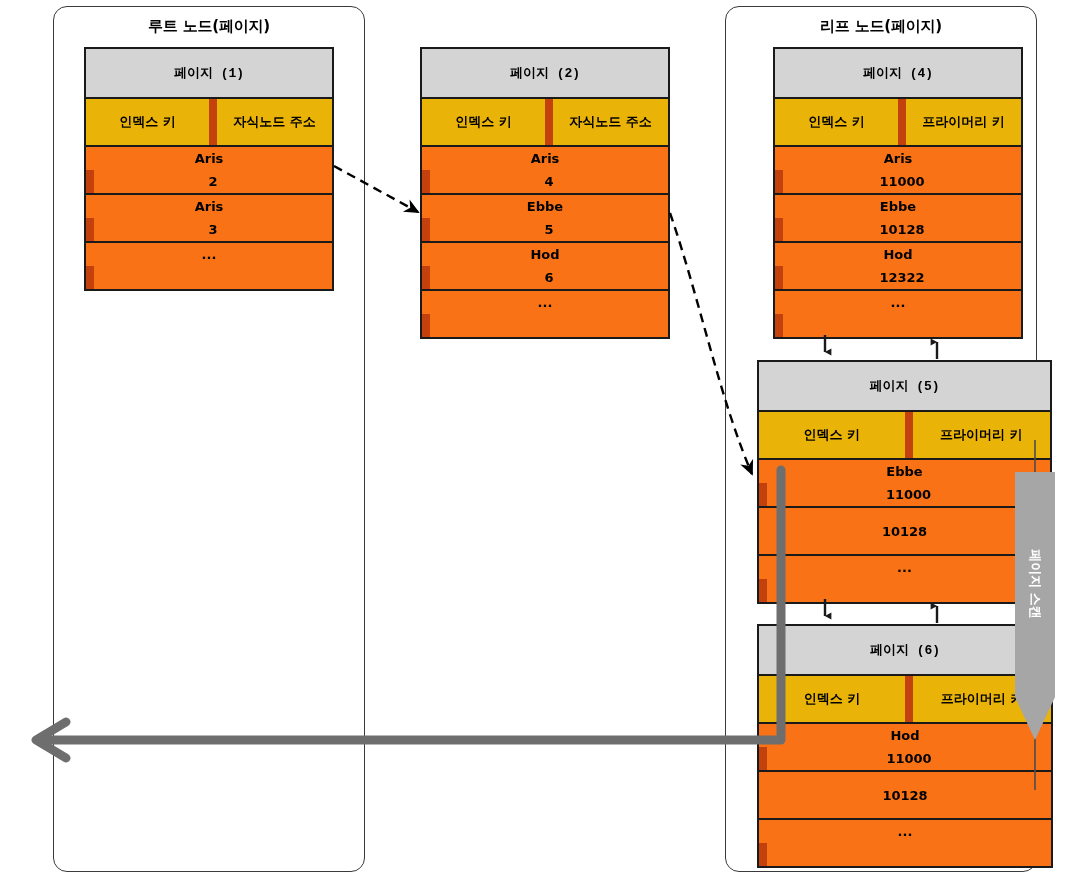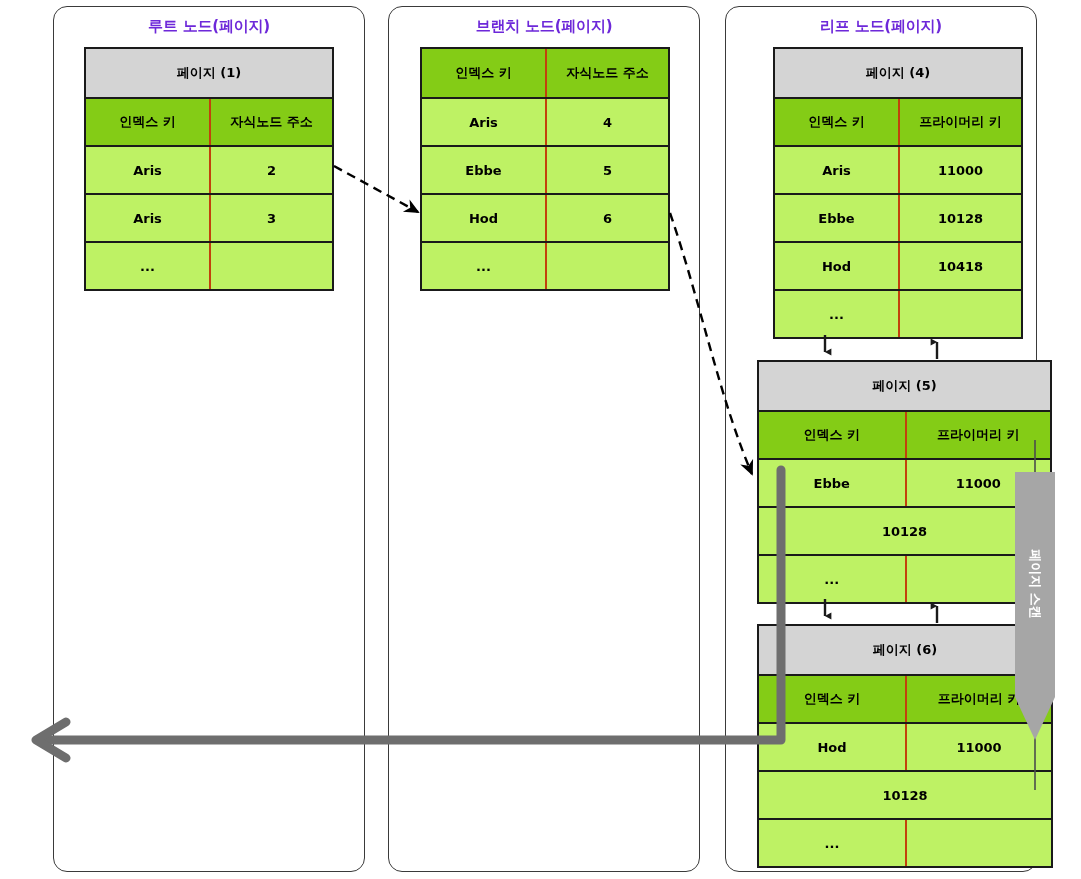--- a/index.html
+++ b/index.html
@@ -27,21 +27,21 @@
     box-sizing: border-box;
   }
   .panel-title {
     position: absolute;
     left: 0;
     right: 0;
     top: 10px;
     text-align: center;
     font-size: 15px;
     font-weight: bold;
-    color: #6d28d9;
+    color: #000000;
     letter-spacing: -0.2px;
   }
 
   
   .node-table {
     position: absolute;
     border: 2px solid #1a1a1a;
     box-sizing: border-box;
     background: #ffffff;
   }
@@ -59,35 +59,37 @@
     align-items: center;
     justify-content: center;
     font-size: 13px;
     font-weight: bold;
     color: #000000;
     flex: 1 1 50%;
     overflow: hidden;
     white-space: nowrap;
   }
   .nt-cell + .nt-cell {
-    border-left: 2px solid #c2410c;
+    border-left: 8px solid #c2410c;
     text-align: center;
   }
   .nt-row.title-row {
     background: #d4d4d4;
   }
   .nt-row.title-row .nt-cell {
     flex: 1 1 100%;
     font-size: 13px;
+    font-family: Liberation Mono, monospace;
   }
   .nt-row.head-row {
-    background: #84cc16;
+    background: #eab308;
   }
   .nt-row.data-row {
-    background: #bef264;
+    background: #f97316;
+    flex-direction: column;
   }
 
   
   #links {
     position: absolute;
     left: 0;
     top: 0;
     width: 1081px;
     height: 879px;
     pointer-events: none;
@@ -106,23 +108,20 @@
 </style>
 </head>
 <body>
 
 <div id="canvas">
 
   <div class="panel" style="left:53px; top:6px; width:312px; height:866px;">
     <div class="panel-title">루트 노드(페이지)</div>
   </div>
 
-  <div class="panel" style="left:388px; top:6px; width:312px; height:866px;">
-    <div class="panel-title">브랜치 노드(페이지)</div>
-  </div>
 
   <div class="panel" style="left:725px; top:6px; width:312px; height:866px;">
     <div class="panel-title">리프 노드(페이지)</div>
   </div>
 
   <div class="node-table" style="left:84px; top:47px; width:250px;">
     <div class="nt-row title-row">
       <div class="nt-cell">페이지 (1)</div>
     </div>
     <div class="nt-row head-row">
@@ -137,20 +136,23 @@
       <div class="nt-cell">Aris</div>
       <div class="nt-cell">3</div>
     </div>
     <div class="nt-row data-row">
       <div class="nt-cell">...</div>
       <div class="nt-cell"></div>
     </div>
   </div>
 
   <div class="node-table" style="left:420px; top:47px; width:250px;">
+    <div class="nt-row title-row">
+      <div class="nt-cell">페이지 (2)</div>
+    </div>
     <div class="nt-row head-row">
       <div class="nt-cell">인덱스 키</div>
       <div class="nt-cell">자식노드 주소</div>
     </div>
     <div class="nt-row data-row">
       <div class="nt-cell">Aris</div>
       <div class="nt-cell">4</div>
     </div>
     <div class="nt-row data-row">
       <div class="nt-cell">Ebbe</div>
@@ -177,21 +179,21 @@
     <div class="nt-row data-row">
       <div class="nt-cell">Aris</div>
       <div class="nt-cell">11000</div>
     </div>
     <div class="nt-row data-row">
       <div class="nt-cell">Ebbe</div>
       <div class="nt-cell">10128</div>
     </div>
     <div class="nt-row data-row">
       <div class="nt-cell">Hod</div>
-      <div class="nt-cell">10418</div>
+      <div class="nt-cell">12322</div>
     </div>
     <div class="nt-row data-row">
       <div class="nt-cell">...</div>
       <div class="nt-cell"></div>
     </div>
   </div>
 
   <div class="node-table" style="left:757px; top:360px; width:295px;">
     <div class="nt-row title-row">
       <div class="nt-cell">페이지 (5)</div>

